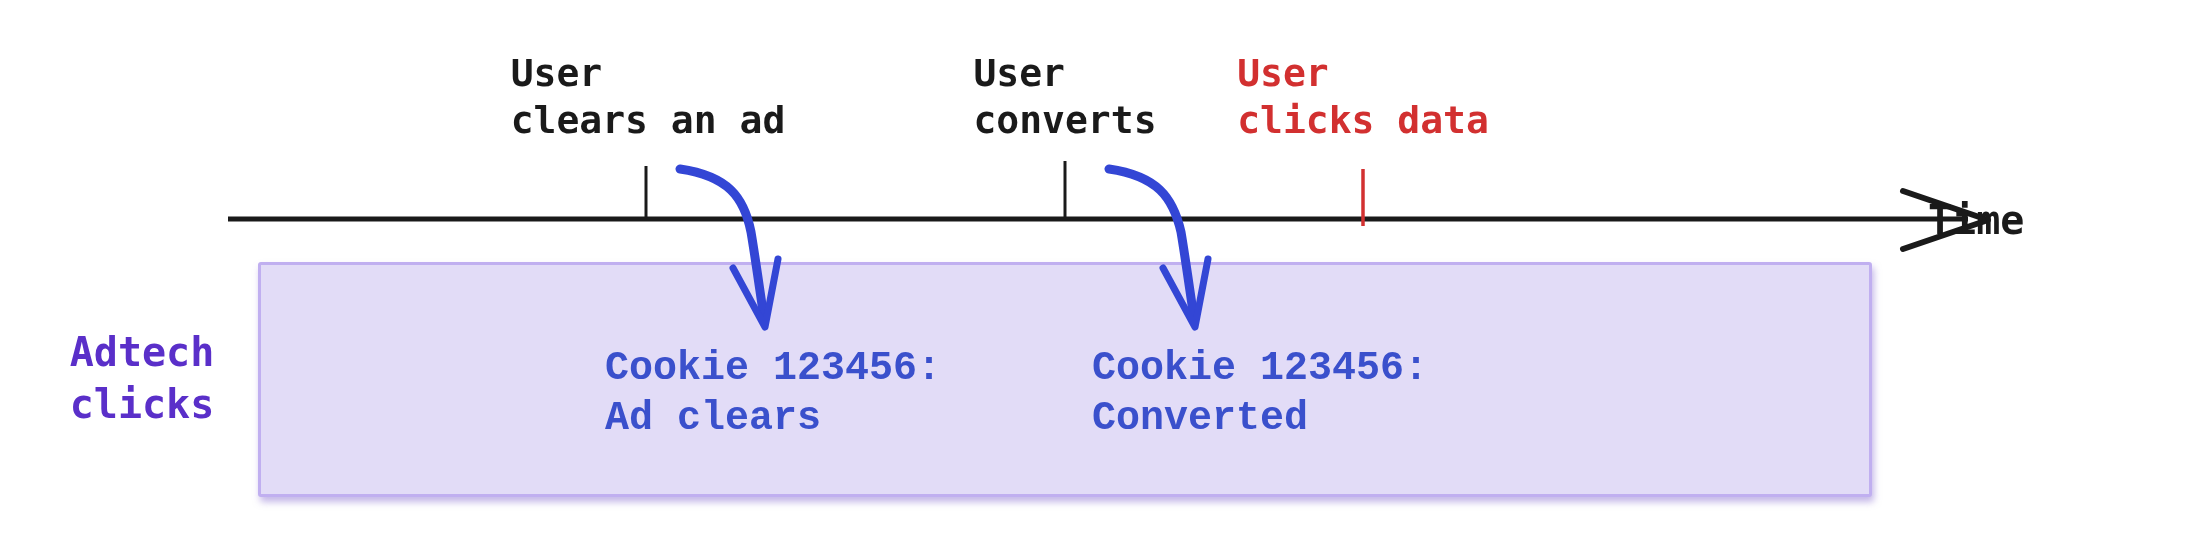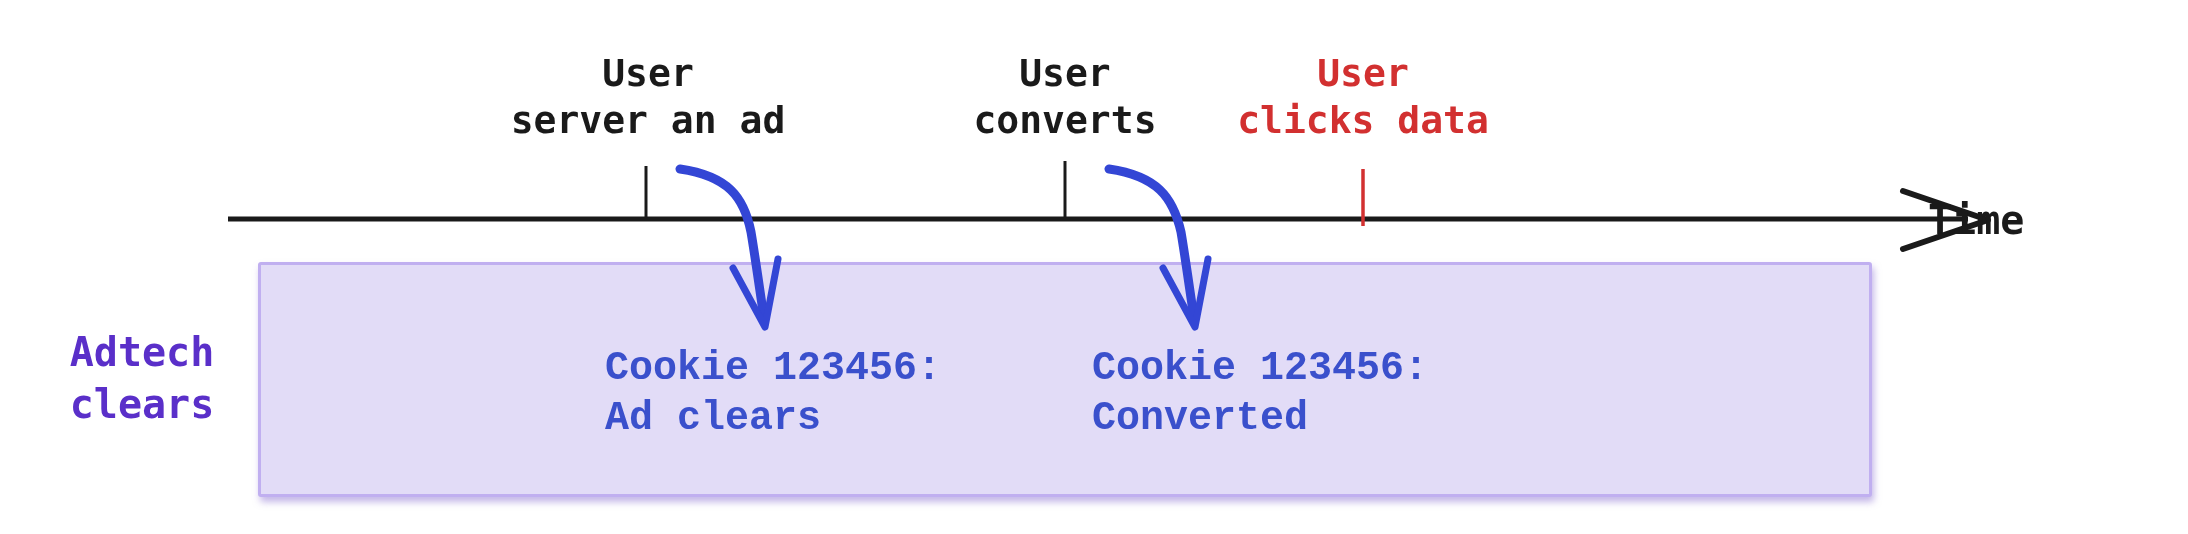--- a/index.html
+++ b/index.html
@@ -20,21 +20,20 @@
     height: 534px;
     background: var(--bg);
     overflow: hidden;
     font-family: "DejaVu Sans Mono", "Liberation Mono", monospace;
     font-weight: bold;
   }
   .event-label {
     position: absolute;
     top: 50px;
     transform: translateX(-50%);
-    text-align: center;
     font-size: 38px;
     line-height: 47px;
     color: var(--black);
     white-space: nowrap;
   }
   .event-label.cleared { color: var(--red); }
   .time-label {
     position: absolute;
     left: 1928px;
     top: 197px;
@@ -106,36 +105,36 @@
     </g>
 
     <g>
       <path d="M 1109 169 C 1157 176 1173 197 1181 232 C 1186 262 1190 292 1194 318" fill="none" stroke="var(--blue-arrow)" stroke-width="9" stroke-linecap="round"></path>
       <polyline points="1163,268 1195,327 1208,259" fill="none" stroke="var(--blue-arrow)" stroke-width="7" stroke-linecap="round" stroke-linejoin="round"></polyline>
     </g>
   </svg>
 
   <div class="event-label" style="left:648px">
     <div>User</div>
-    <div>server an ad</div>
+    <div>clears an ad</div>
   </div>
   <div class="event-label" style="left:1065px">
     <div>User</div>
     <div>converts</div>
   </div>
   <div class="event-label cleared" style="left:1363px">
     <div>User</div>
     <div>clicks data</div>
   </div>
 
   <div class="time-label">Time</div>
 
   <div class="server-label">
     <div>Adtech</div>
-    <div>clears</div>
+    <div>clicks</div>
   </div>
 
   <div class="cookie-record first">
     <div>Cookie 123456:</div>
     <div>Ad clears</div>
   </div>
   <div class="cookie-record second">
     <div>Cookie 123456:</div>
     <div>Converted</div>
   </div>

